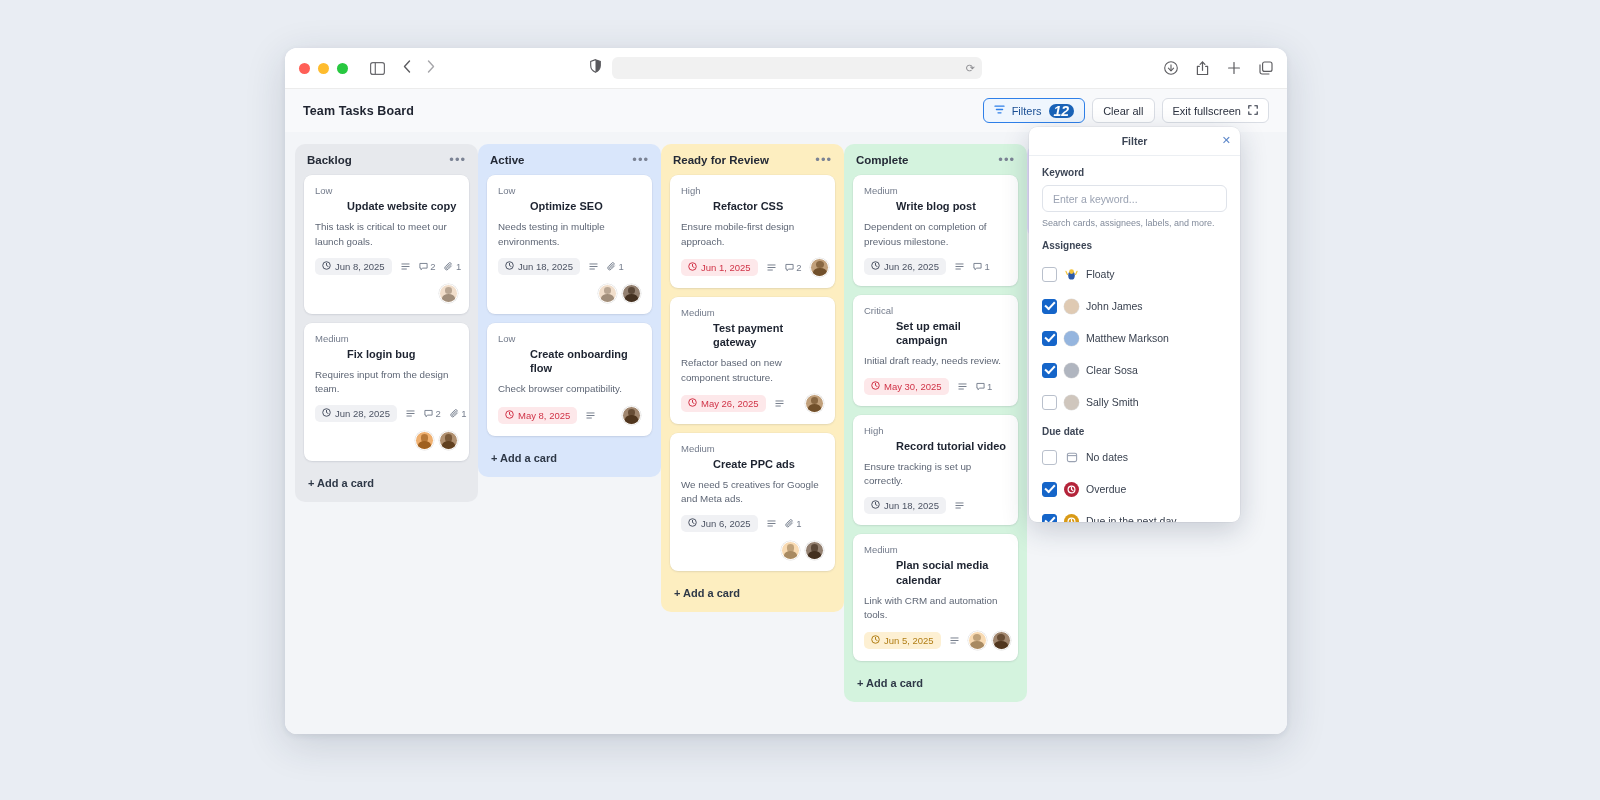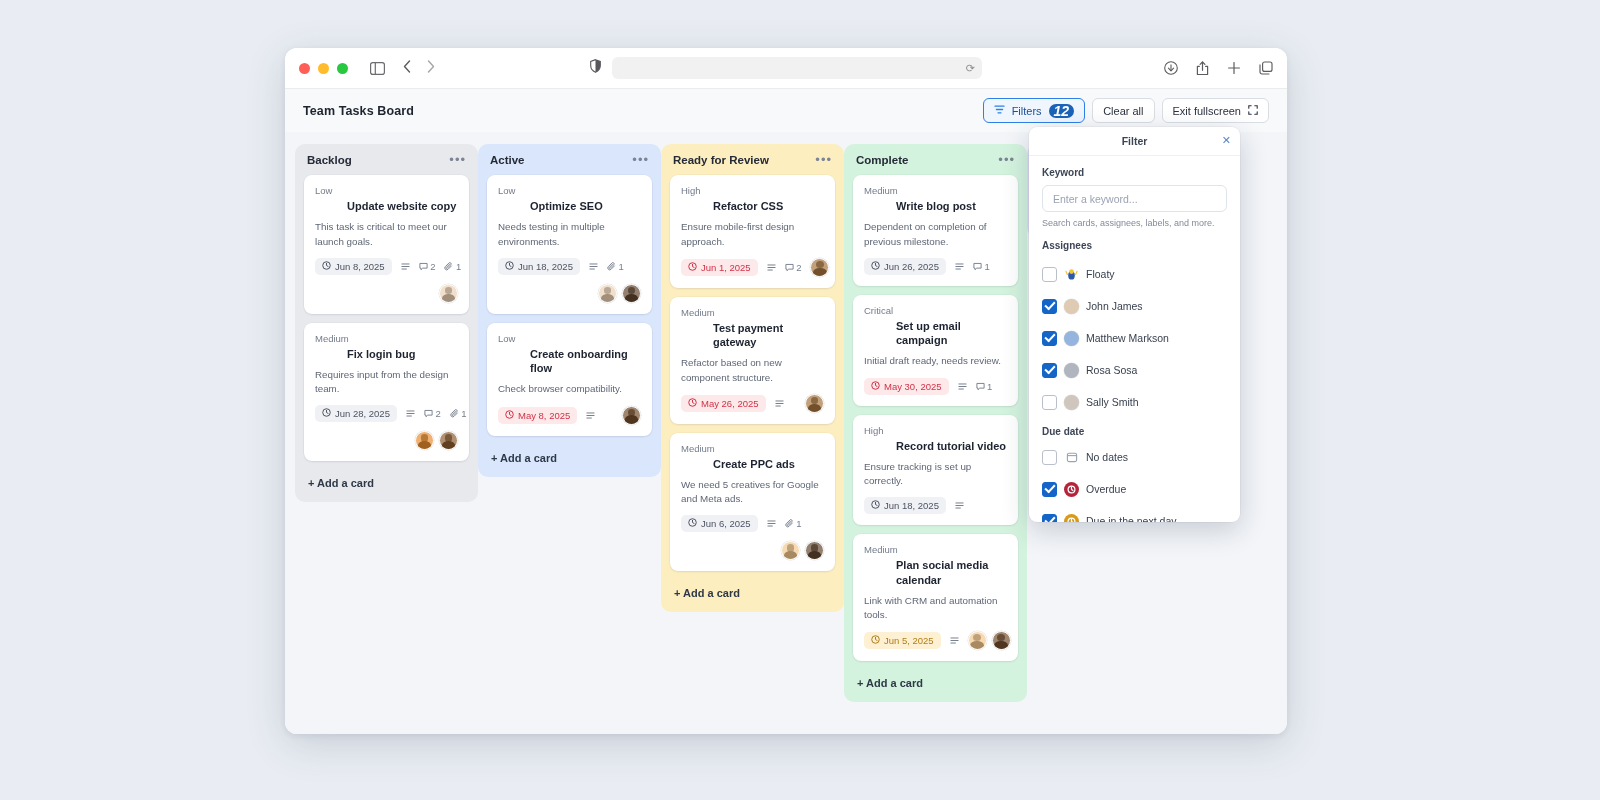--- a/index.html
+++ b/index.html
@@ -744,21 +744,21 @@
               <span class="fname">John James</span>
             </div>
             <div class="frow">
               <span class="cbox on"></span>
               <span class="fav" style="background: rgb(149, 181, 222);"><i class="av-head" style="background: rgb(93, 125, 166);"></i><i class="av-body" style="background: rgb(69, 101, 142);"></i></span>
               <span class="fname">Matthew Markson</span>
             </div>
             <div class="frow">
               <span class="cbox on"></span>
               <span class="fav" style="background: rgb(176, 181, 191);"><i class="av-head" style="background: rgb(120, 125, 135);"></i><i class="av-body" style="background: rgb(96, 101, 111);"></i></span>
-              <span class="fname">Rosa Sosa</span>
+              <span class="fname">Clear Sosa</span>
             </div>
             <div class="frow">
               <span class="cbox"></span>
               <span class="fav" style="background: rgb(207, 198, 189);"><i class="av-head" style="background: rgb(151, 142, 133);"></i><i class="av-body" style="background: rgb(127, 118, 109);"></i></span>
               <span class="fname">Sally Smith</span>
             </div>
           </div>
         <div class="sec-label">Due date</div>
         <div id="duedate-list">
             <div class="frow">

